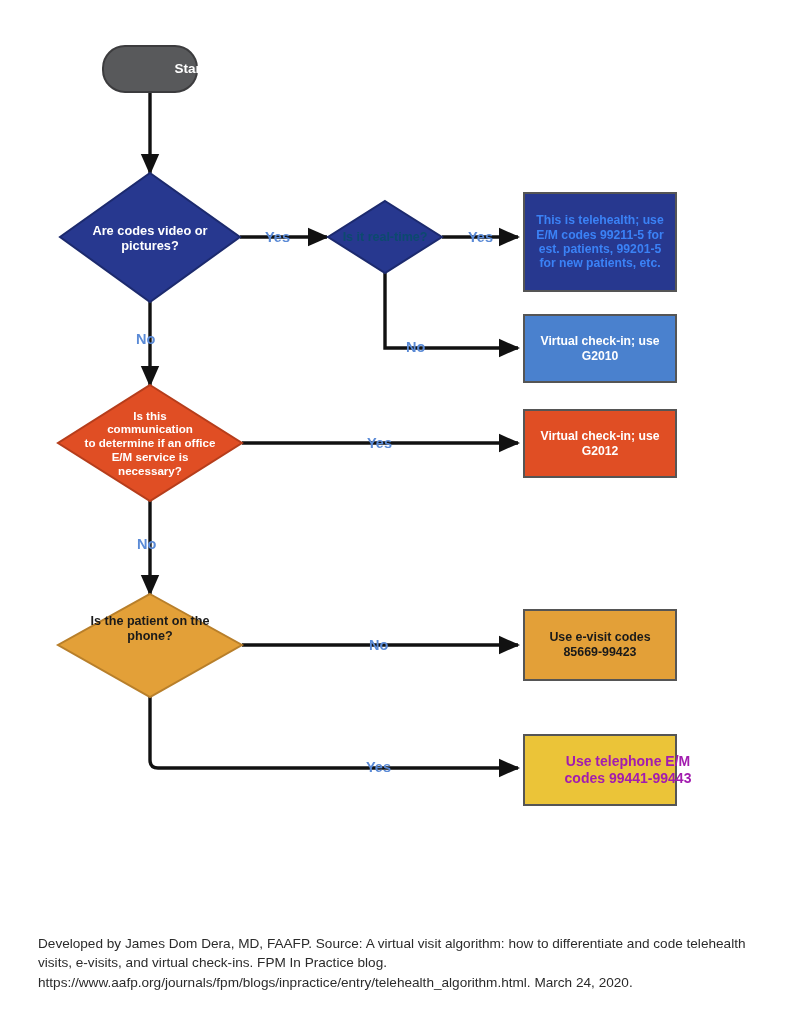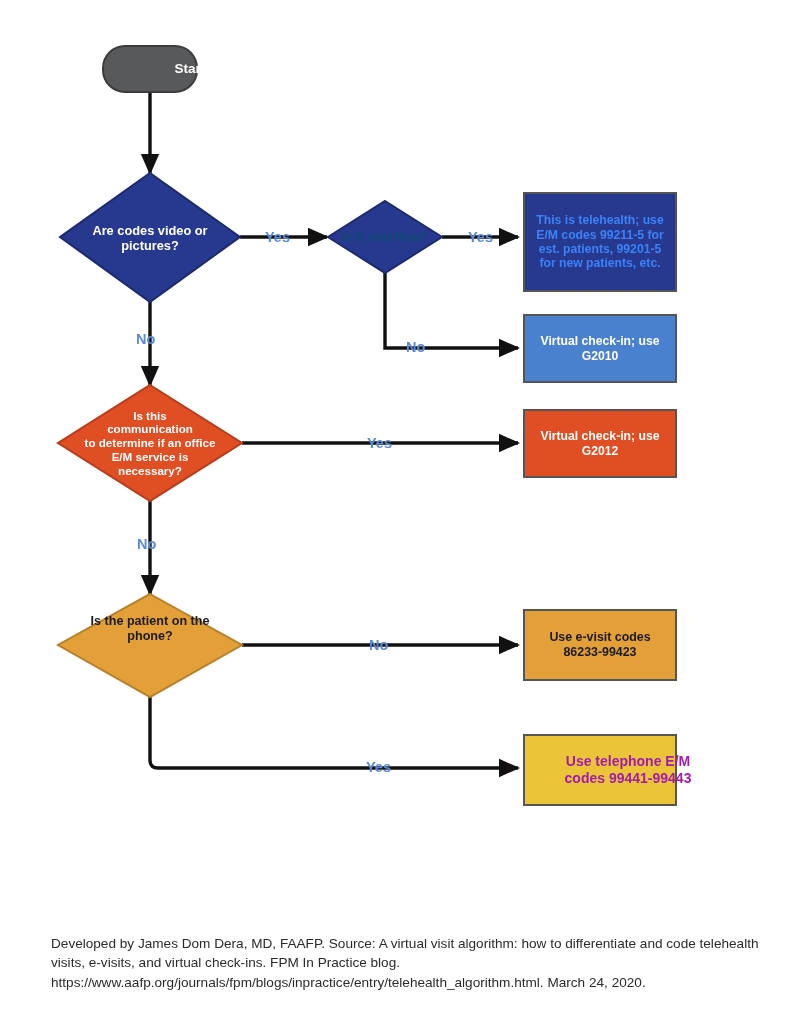--- a/index.html
+++ b/index.html
@@ -44,21 +44,20 @@
   .footer-caption {
     position: absolute;
     left: 38px;
     top: 934px;
     width: 714px;
     font-family: "Liberation Sans", sans-serif;
     font-size: 13.6px;
     line-height: 1.42;
     color: #2b2b2b;
     text-align: left;
-    margin-left: 13px;
   }
 </style>
 </head>
 <body>
 
 <svg id="flow-canvas" viewBox="0 0 792 1024" xmlns="http://www.w3.org/2000/svg">
   <defs>
     <marker id="arrowhead" markerWidth="7" markerHeight="7" refX="5.6" refY="3" orient="auto" markerUnits="strokeWidth">
       <path d="M0,0.3 L6.2,3 L0,5.7 z" fill="#111111"></path>
     </marker>
@@ -127,21 +126,21 @@
 est. patients, 99201-5
 for new patients, etc.</div>
 
 <div class="node-text" style="left:528px; top:318px; width:144px; height:61px; font-size:12.2px; color:#FFFFFF;">Virtual check-in; use
 G2010</div>
 
 <div class="node-text" style="left:528px; top:413px; width:144px; height:61px; font-size:12.2px; color:#FFFFFF;">Virtual check-in; use
 G2012</div>
 
 <div class="node-text" style="left:528px; top:613px; width:144px; height:64px; font-size:12.4px; color:#1A1A1A;">Use e-visit codes
-86233-99423</div>
+85669-99423</div>
 
 <div class="node-text" style="left:556px; top:738px; width:144px; height:64px; font-size:14px; color:#a21caf;">Use telephone E/M
 codes 99441-99443</div>
 
 <div class="edge-label" style="left:265px; top:229px;">Yes</div>
 
 <div class="edge-label" style="left:136px; top:331px;">No</div>
 
 <div class="edge-label" style="left:468px; top:229px;">Yes</div>
 

